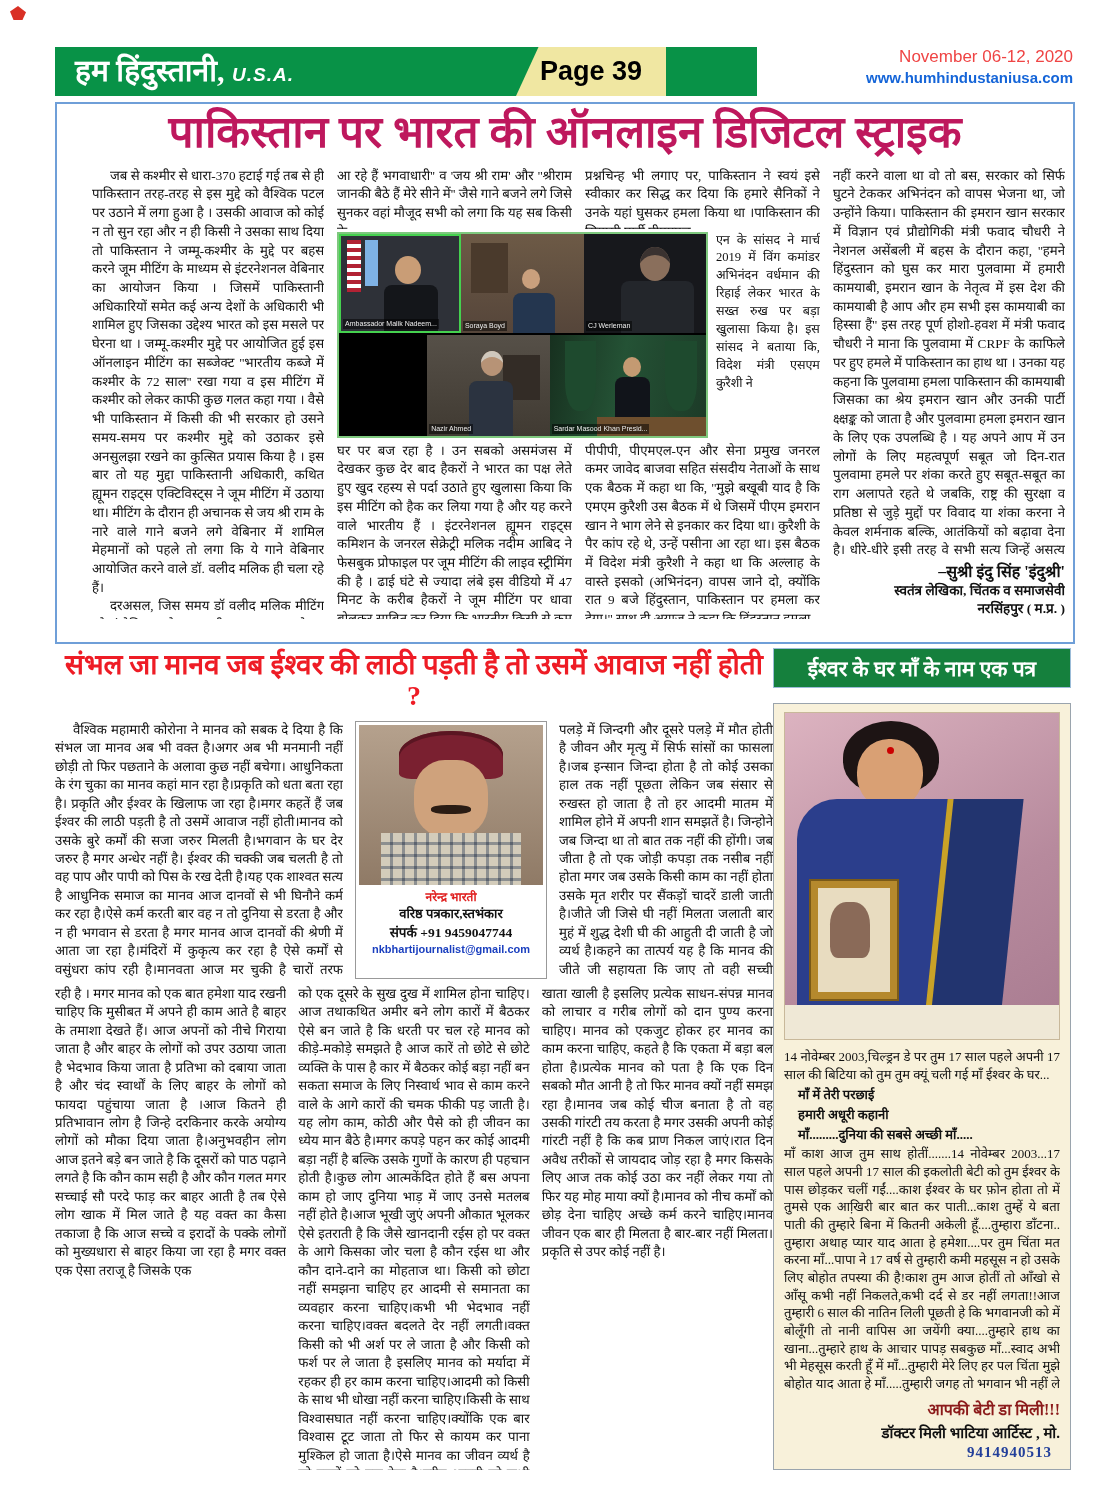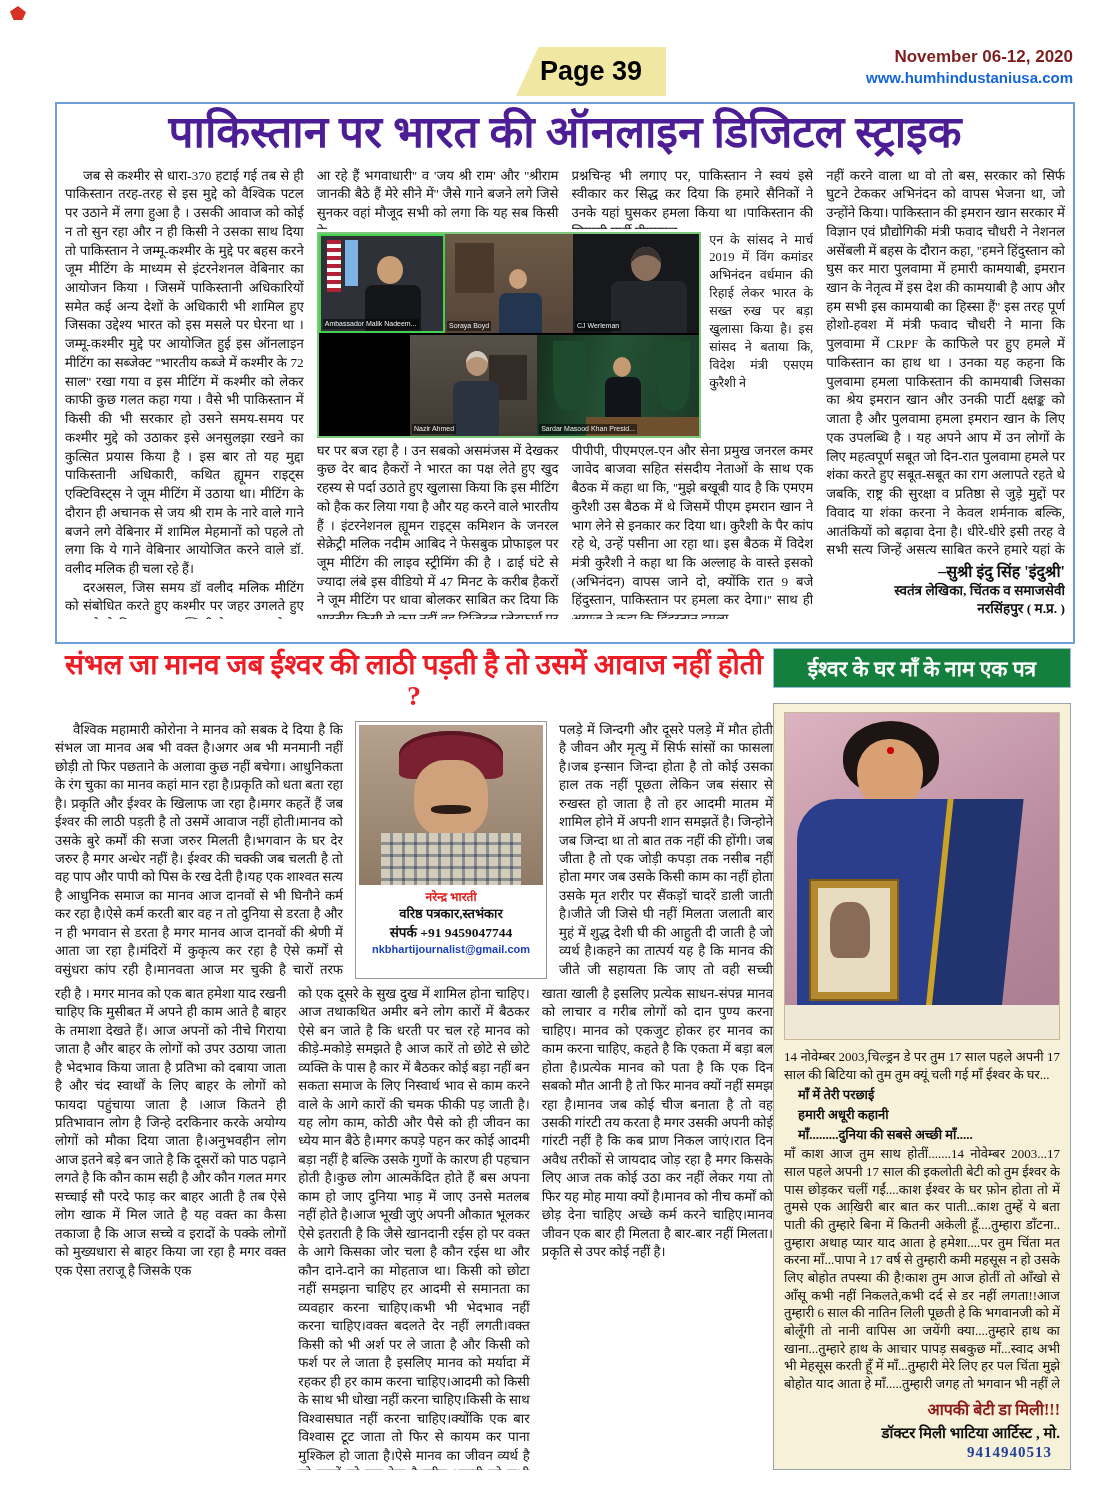--- a/index.html
+++ b/index.html
@@ -9,28 +9,28 @@
   .corner-mark{position:absolute;left:10px;top:6px;width:16px;height:14px;background:#d93025;
                clip-path:polygon(0 40%,50% 0,100% 45%,78% 100%,22% 100%);}
   .banner{position:absolute;left:55px;top:47px;width:702px;height:49px;background:#089247;}
   .mast{position:absolute;left:20px;top:6px;color:#fff;font-weight:bold;font-size:30px;line-height:36px;white-space:nowrap;}
   .mast .usa{font-family:"Liberation Sans",sans-serif;font-style:italic;font-size:19px;letter-spacing:1px;}
   .pagebox{position:absolute;left:516px;top:47px;width:150px;height:49px;background:#f0e7a2;
            clip-path:polygon(15% 0,100% 0,100% 100%,0 100%);z-index:3;
            display:flex;align-items:center;justify-content:center;}
   .pagebox span{font-family:"Liberation Sans",sans-serif;font-weight:bold;font-size:27px;color:#000;text-align:center;}
   .dateblock{position:absolute;right:22px;top:47px;text-align:right;font-family:"Liberation Sans",sans-serif;}
-  .date{color:#7f1d1d;font-weight:bold;font-size:17px;}
+  .date{color:#ef4444;font-weight:normal;font-size:17px;}
   .url{color:#1565d8;font-weight:bold;font-size:15px;margin-top:2px;}
   
   .article1{position:absolute;left:55px;top:102px;width:1000px;height:528px;
             border:2px solid #6f9fd8;padding:4px 8px 6px 8px;}
-  .a1-head{color:#4c1d95;font-weight:bold;font-size:44px;line-height:1.15;text-align:center;margin:0 0 8px 0;}
+  .a1-head{color:#be185d;font-weight:bold;font-size:44px;line-height:1.15;text-align:center;margin:0 0 8px 0;}
   .a1-body{display:flex;gap:13px;height:452px;overflow:hidden;text-align:justify;
-           font-size:13.2px;line-height:1.42;}
+           font-size:13.2px;line-height:1.42;margin-left:27px;}
   .a1-col{flex:1;overflow:hidden;}
   .a1-mid{flex:2.08;display:flex;flex-direction:column;overflow:hidden;}
   .mid-top{display:flex;gap:13px;height:62px;overflow:hidden;}
   .mid-top>div{flex:1;overflow:hidden;}
   .photo-row{display:flex;gap:8px;height:206px;margin:3px 0 4px 0;}
   .strip{width:104px;overflow:hidden;font-size:12.6px;}
   .mid-bot{display:flex;gap:13px;flex:1;overflow:hidden;}
   .mid-bot>div{flex:1;overflow:hidden;}
   .c4wrap{flex:1;display:flex;flex-direction:column;overflow:hidden;}
   .c4text{flex:1;overflow:hidden;}
@@ -87,20 +87,26 @@
   .sb-signer{text-align:right;font-weight:bold;font-size:15px;margin:2px 0 0 0;}
   .sb-phone{text-align:right;font-weight:bold;font-size:15px;color:#223f9a;letter-spacing:1px;margin:2px 8px 0 0;}
 </style>
 </head>
 <body>
 
 <div class="page">
 
   <div class="corner-mark"></div>
 
+  <div class="banner">
+    <div class="mast">
+      <span>हम हिंदुस्तानी,</span>
+      <span class="usa">U.S.A.</span>
+    </div>
+  </div>
   <div class="pagebox">
     <span>Page 39</span>
   </div>
   <div class="dateblock">
     <div class="date">November 06-12, 2020</div>
     <div class="url">www.humhindustaniusa.com</div>
   </div>
 
   <section class="article1">
     <h1 class="a1-head">पाकिस्तान पर भारत की ऑनलाइन डिजिटल स्ट्राइक</h1>

